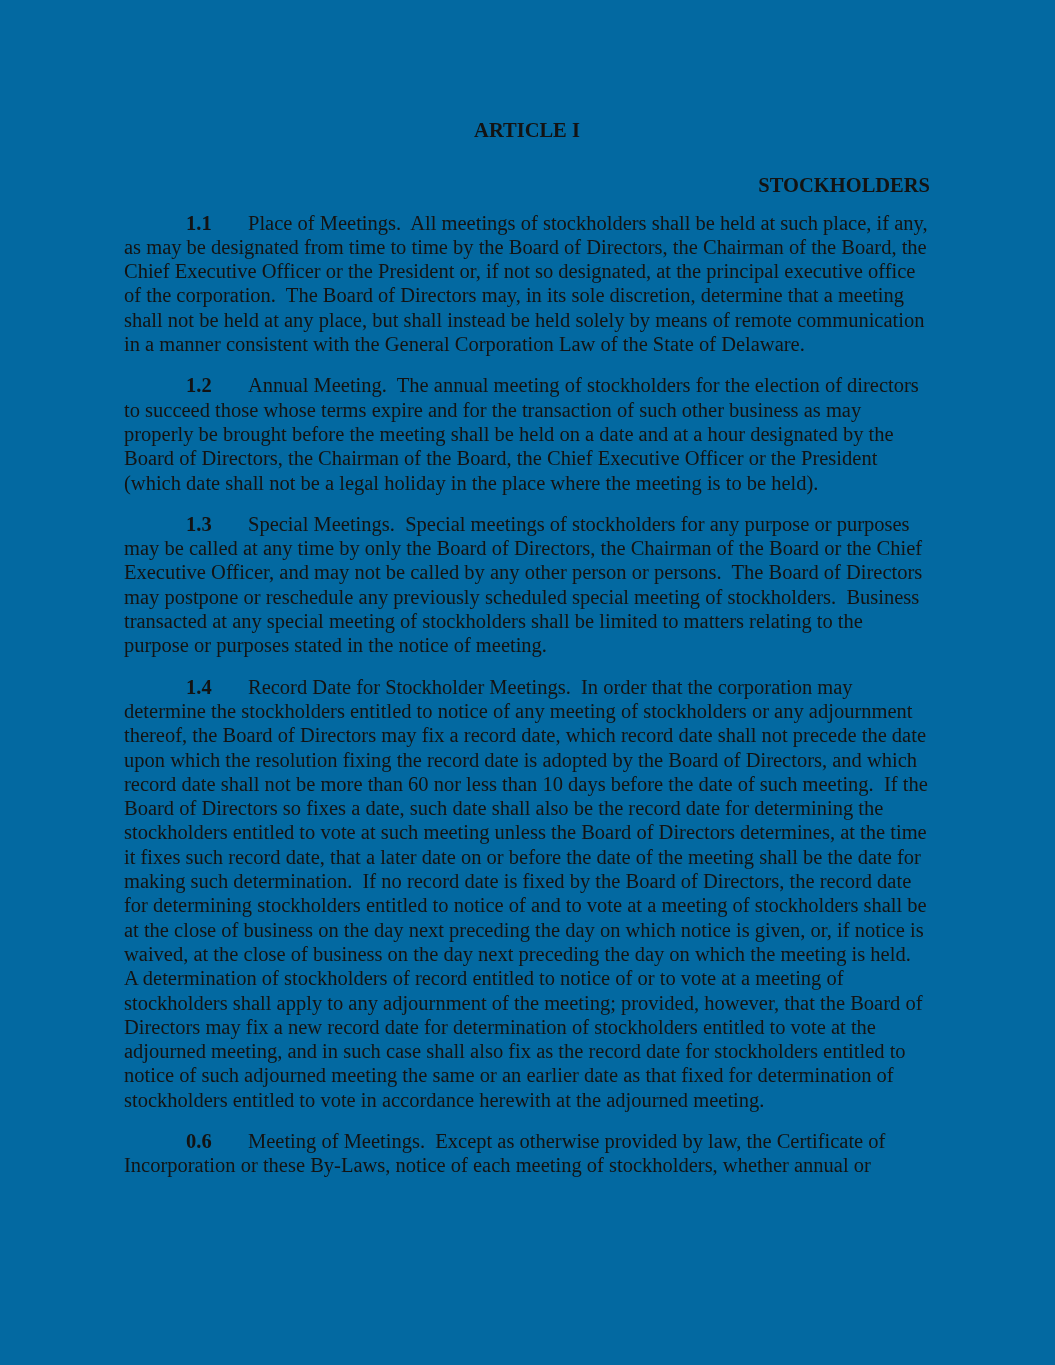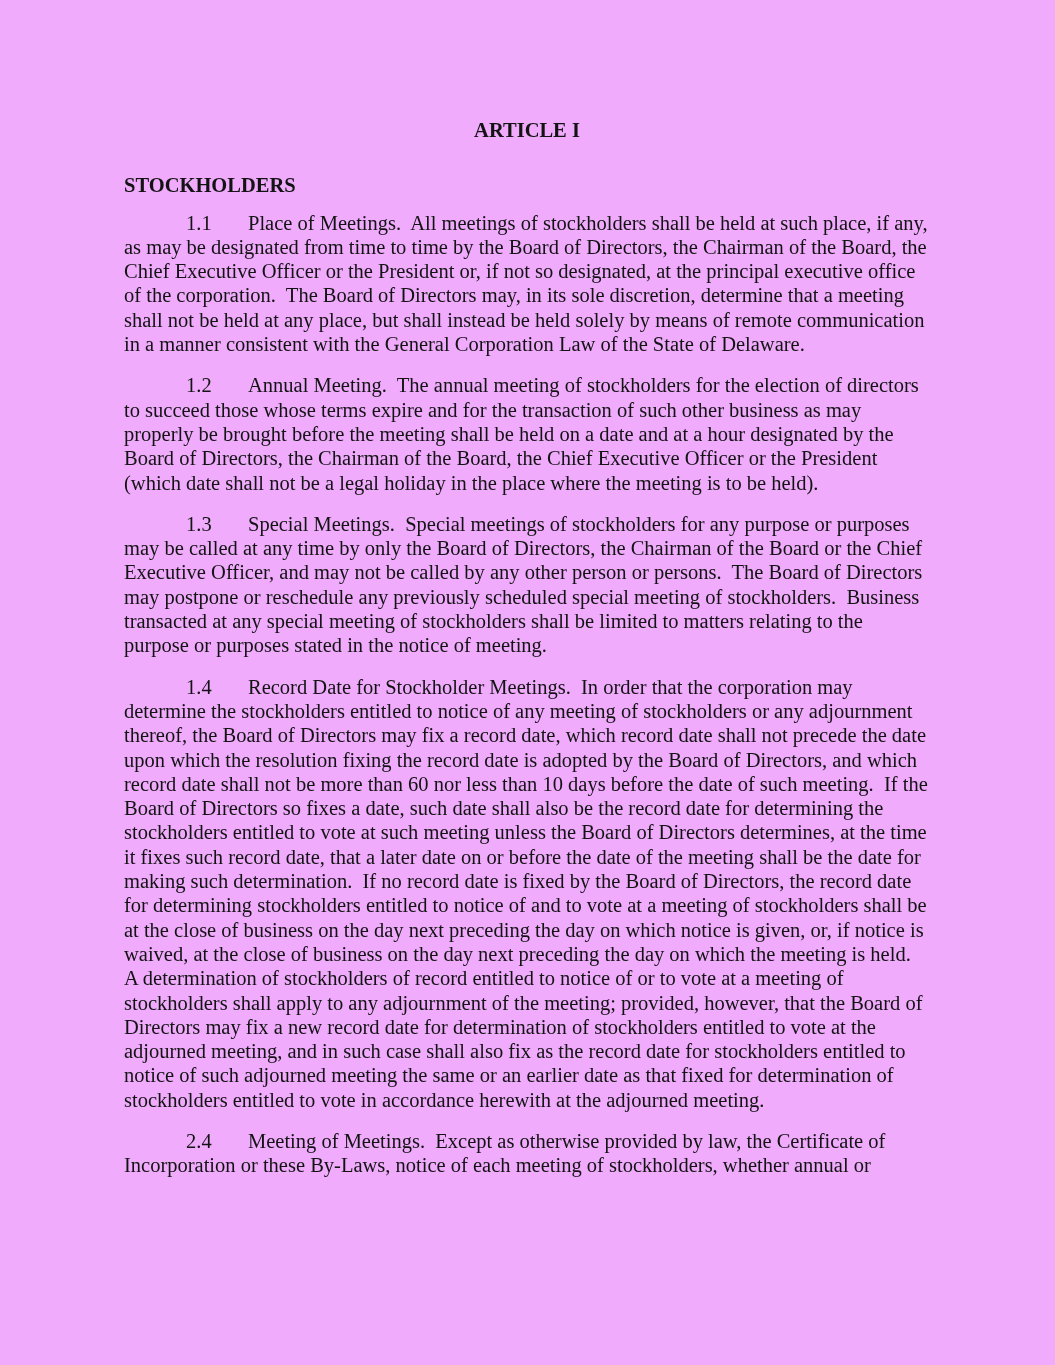--- a/index.html
+++ b/index.html
@@ -5,52 +5,53 @@
   html, body {
     margin: 0;
     padding: 0;
     background: #ffffff;
   }
   .page {
     position: relative;
     width: 1055px;
     height: 1365px;
     margin: 0 auto;
-    background: #f0abfc;
+    background: #0369a1;
     box-sizing: border-box;
     padding: 118px 125px 0 124px;
     font-family: "Liberation Serif", "DejaVu Serif", serif;
     font-size: 20.5px;
     line-height: 24.3px;
     color: #131313;
     overflow: hidden;
   }
   .heading {
     text-align: center;
     font-weight: bold;
     margin: 0 0 31px 0;
     font-size: 20.5px;
     line-height: 24.3px;
   }
   .subheading {
-    text-align: left;
+    text-align: right;
     font-weight: bold;
     margin: 0 0 13px 0;
     font-size: 20.5px;
     line-height: 24.3px;
   }
   p.section {
     margin: 0 0 17px 0;
     text-indent: 62px;
     text-align: left;
   }
   .sec-num {
     display: inline-block;
     width: 62px;
     text-indent: 0;
+    font-weight: bold;
   }
   .sec-title {
   }
   .sec-body {
     white-space: pre-wrap;
   }
 </style>
 </head>
 <body>
 
@@ -61,15 +62,15 @@
   <div class="subheading">STOCKHOLDERS</div>
 
   <p class="section"><span class="sec-num">1.1</span><span class="sec-title">Place of Meetings</span><span class="sec-body">.  All meetings of stockholders shall be held at such place, if any, as may be designated from time to time by the Board of Directors, the Chairman of the Board, the Chief Executive Officer or the President or, if not so designated, at the principal executive office of the corporation.  The Board of Directors may, in its sole discretion, determine that a meeting shall not be held at any place, but shall instead be held solely by means of remote communication in a manner consistent with the General Corporation Law of the State of Delaware.</span></p>
 
   <p class="section"><span class="sec-num">1.2</span><span class="sec-title">Annual Meeting</span><span class="sec-body">.  The annual meeting of stockholders for the election of directors to succeed those whose terms expire and for the transaction of such other business as may properly be brought before the meeting shall be held on a date and at a hour designated by the Board of Directors, the Chairman of the Board, the Chief Executive Officer or the President (which date shall not be a legal holiday in the place where the meeting is to be held).</span></p>
 
   <p class="section"><span class="sec-num">1.3</span><span class="sec-title">Special Meetings</span><span class="sec-body">.  Special meetings of stockholders for any purpose or purposes may be called at any time by only the Board of Directors, the Chairman of the Board or the Chief Executive Officer, and may not be called by any other person or persons.  The Board of Directors may postpone or reschedule any previously scheduled special meeting of stockholders.  Business transacted at any special meeting of stockholders shall be limited to matters relating to the purpose or purposes stated in the notice of meeting.</span></p>
 
   <p class="section"><span class="sec-num">1.4</span><span class="sec-title">Record Date for Stockholder Meetings</span><span class="sec-body">.  In order that the corporation may determine the stockholders entitled to notice of any meeting of stockholders or any adjournment thereof, the Board of Directors may fix a record date, which record date shall not precede the date upon which the resolution fixing the record date is adopted by the Board of Directors, and which record date shall not be more than 60 nor less than 10 days before the date of such meeting.  If the Board of Directors so fixes a date, such date shall also be the record date for determining the stockholders entitled to vote at such meeting unless the Board of Directors determines, at the time it fixes such record date, that a later date on or before the date of the meeting shall be the date for making such determination.  If no record date is fixed by the Board of Directors, the record date for determining stockholders entitled to notice of and to vote at a meeting of stockholders shall be at the close of business on the day next preceding the day on which notice is given, or, if notice is waived, at the close of business on the day next preceding the day on which the meeting is held.  A determination of stockholders of record entitled to notice of or to vote at a meeting of stockholders shall apply to any adjournment of the meeting; provided, however, that the Board of Directors may fix a new record date for determination of stockholders entitled to vote at the adjourned meeting, and in such case shall also fix as the record date for stockholders entitled to notice of such adjourned meeting the same or an earlier date as that fixed for determination of stockholders entitled to vote in accordance herewith at the adjourned meeting.</span></p>
 
-  <p class="section"><span class="sec-num">2.4</span><span class="sec-title">Meeting of Meetings</span><span class="sec-body">.  Except as otherwise provided by law, the Certificate of Incorporation or these By-Laws, notice of each meeting of stockholders, whether annual or</span></p>
+  <p class="section"><span class="sec-num">0.6</span><span class="sec-title">Meeting of Meetings</span><span class="sec-body">.  Except as otherwise provided by law, the Certificate of Incorporation or these By-Laws, notice of each meeting of stockholders, whether annual or</span></p>
 
 </div>
 
 </body></html>

